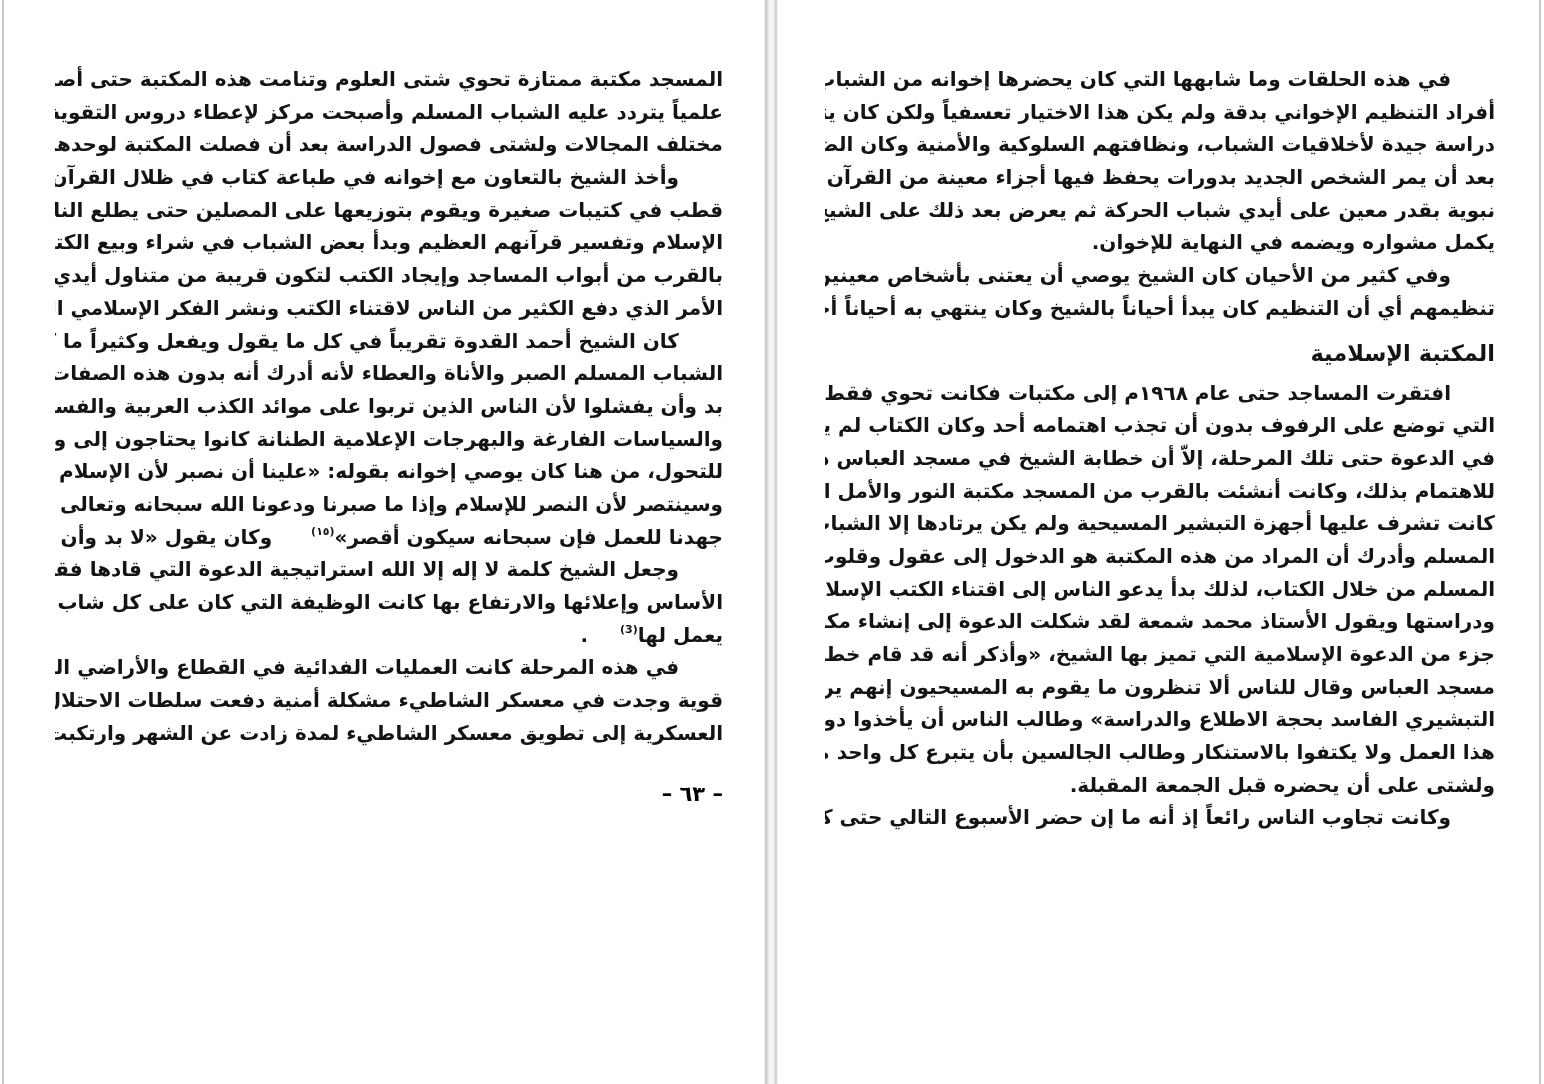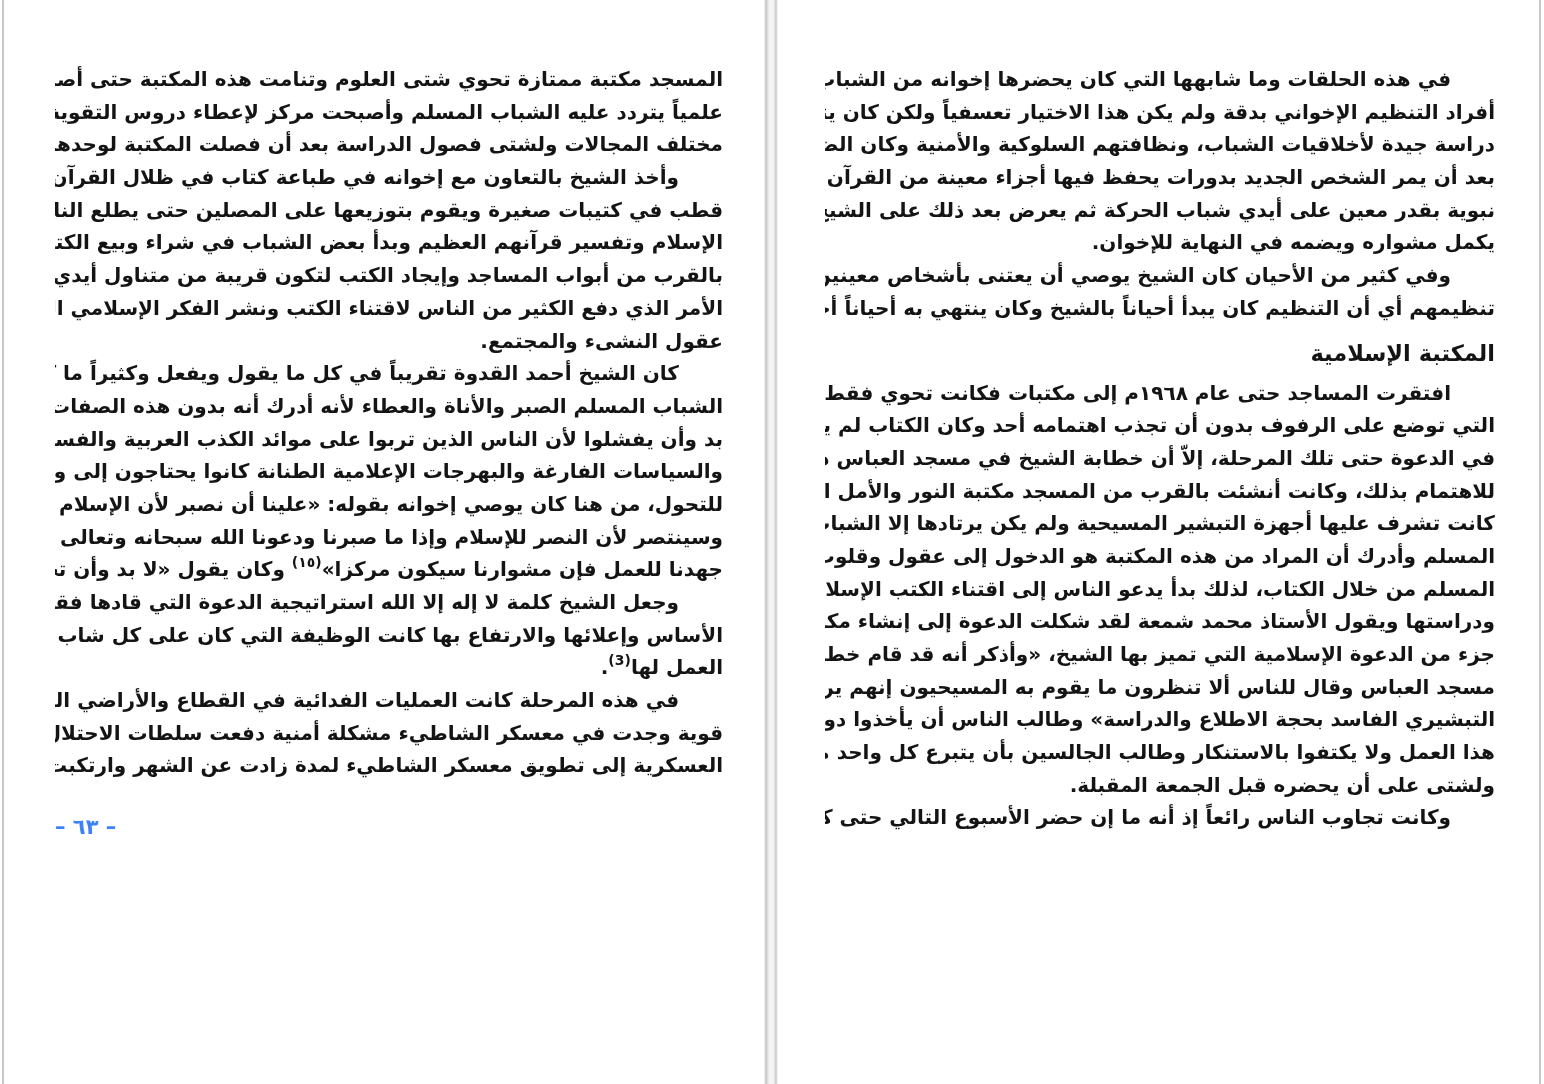--- a/index.html
+++ b/index.html
@@ -45,58 +45,58 @@
   .heading {
     font-size:22.5px;
     line-height:42px;
     height:42px;
     margin-top:7px;
     margin-bottom:3px;
     text-align:right;
     text-align-last:right;
   }
   .fn {
-    font-size:14px;
+    font-size:11px;
     position:relative;
     top:-9px;
+    margin-left:32px;
   }
   .pagenum {
     margin-top:33px;
-    text-align:left;
+    text-align:right;
     font-size:21px;
     font-weight:bold;
-    color:#3b82f6;
+    color:#000000;
     letter-spacing:2px;
   }
 </style>
 </head>
 <body>
 
 <div class="page page-left">
   <div class="column">
     <div>
         <div class="ln j">المسجد مكتبة ممتازة تحوي شتى العلوم وتنامت هذه المكتبة حتى أصبحت مركزاً</div>
         <div class="ln j">علمياً يتردد عليه الشباب المسلم وأصبحت مركز لإعطاء دروس التقوية في</div>
         <div class="ln c">مختلف المجالات ولشتى فصول الدراسة بعد أن فصلت المكتبة لوحدها.</div>
         <div class="ln j indent">وأخذ الشيخ بالتعاون مع إخوانه في طباعة كتاب في ظلال القرآن لسيد</div>
         <div class="ln j">قطب في كتيبات صغيرة ويقوم بتوزيعها على المصلين حتى يطلع الناس على</div>
         <div class="ln j">الإسلام وتفسير قرآنهم العظيم وبدأ بعض الشباب في شراء وبيع الكتب</div>
         <div class="ln j">بالقرب من أبواب المساجد وإيجاد الكتب لتكون قريبة من متناول أيدي المصلين</div>
         <div class="ln j">الأمر الذي دفع الكثير من الناس لاقتناء الكتب ونشر الفكر الإسلامي المنظم في</div>
-        <div class="ln r">عقول النشىء والمجتمع.</div>
         <div class="ln j indent">كان الشيخ أحمد القدوة تقريباً في كل ما يقول ويفعل وكثيراً ما كان يعلم</div>
         <div class="ln j">الشباب المسلم الصبر والأناة والعطاء لأنه أدرك أنه بدون هذه الصفات فإنهم لا</div>
         <div class="ln j">بد وأن يفشلوا لأن الناس الذين تربوا على موائد الكذب العربية والفساد</div>
         <div class="ln j">والسياسات الفارغة والبهرجات الإعلامية الطنانة كانوا يحتاجون إلى وقت كبير</div>
         <div class="ln j">للتحول، من هنا كان يوصي إخوانه بقوله: «علينا أن نصبر لأن الإسلام سيأتي</div>
         <div class="ln j">وسينتصر لأن النصر للإسلام وإذا ما صبرنا ودعونا الله سبحانه وتعالى وبذلنا</div>
-        <div class="ln j"><span>جهدنا للعمل فإن مشوارنا سيكون مركزا»</span><span class="fn">(١٥)</span><span> وكان يقول «لا بد وأن تجعل من</span></div>
+        <div class="ln j"><span>جهدنا للعمل فإن سبحانه سيكون أقصر»</span><span class="fn">(١٥)</span><span> وكان يقول «لا بد وأن تجعل من</span></div>
         <div class="ln j indent">وجعل الشيخ كلمة لا إله إلا الله استراتيجية الدعوة التي قادها فقد كانت</div>
         <div class="ln j">الأساس وإعلائها والارتفاع بها كانت الوظيفة التي كان على كل شاب مسلم أن</div>
-        <div class="ln r"><span>العمل لها</span><span class="fn">(3)</span><span>.</span></div>
+        <div class="ln r"><span>يعمل لها</span><span class="fn">(3)</span><span>.</span></div>
         <div class="ln j indent">في هذه المرحلة كانت العمليات الفدائية في القطاع والأراضي المحتلة الأخرى</div>
         <div class="ln j">قوية وجدت في معسكر الشاطيء مشكلة أمنية دفعت سلطات الاحتلال</div>
         <div class="ln j">العسكرية إلى تطويق معسكر الشاطيء لمدة زادت عن الشهر وارتكبت في تلك</div>
       </div>
     <div class="pagenum">– ٦٣ –</div>
   </div>
 </div>
 
 <div class="page page-right">
   <div class="column">

